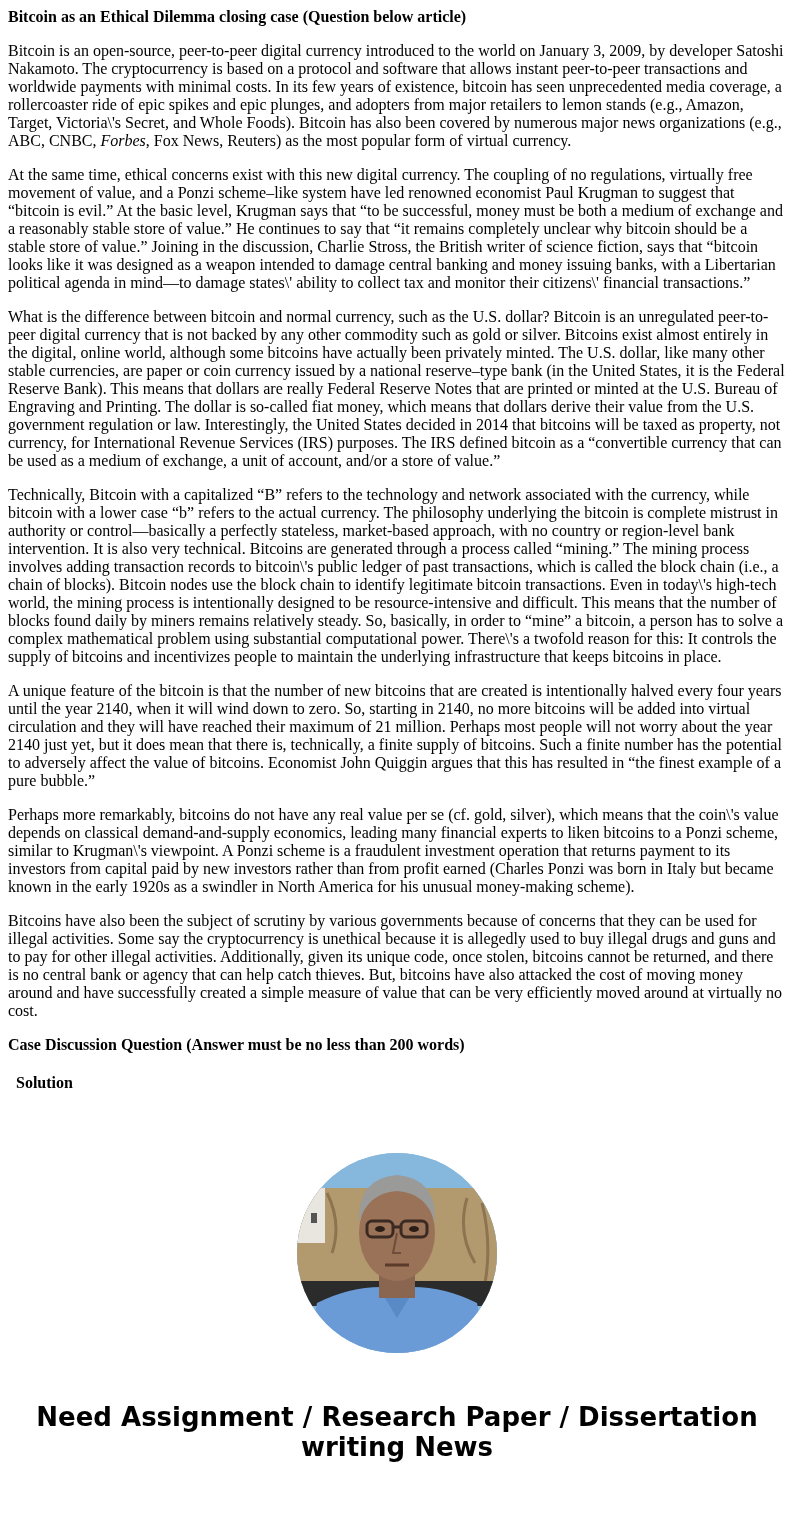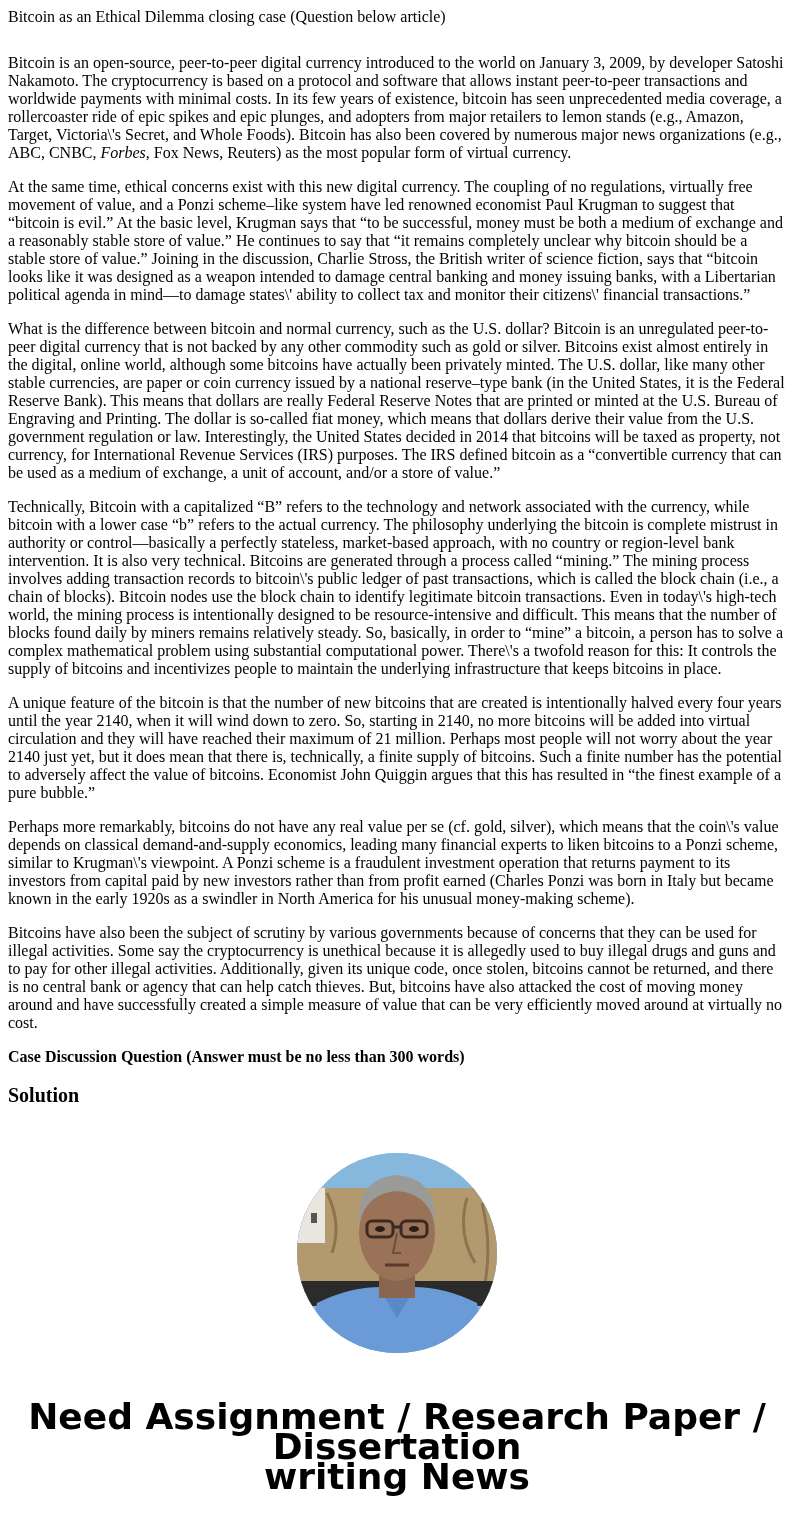--- a/index.html
+++ b/index.html
@@ -24,31 +24,31 @@
       box-sizing: border-box;
       padding: 0 8px;
       font-family: "Liberation Serif", "DejaVu Serif", serif;
       font-size: 16px;
       line-height: 18px;
     }
     .article p {
       margin: 8px 0 16px 0;
     }
     .article .title {
-      font-weight: normal;
+      font-weight: bold;
       margin-top: 8px;
-      margin-bottom: 28px;
+      margin-bottom: 16px;
     }
     .article .bold {
       font-weight: bold;
     }
     .article h3 {
-      font-size: 20px;
+      font-size: 16px;
       font-weight: bold;
-      margin: 18px 0 0 0;
+      margin: 18px 0 0 8px;
       line-height: 22px;
     }
     .avatar-wrap {
       position: absolute;
       left: 297px;
       top: 1153px;
       width: 200px;
       height: 200px;
       border-radius: 50%;
       overflow: hidden;
@@ -58,21 +58,21 @@
       display: block;
     }
     .footer {
       position: absolute;
       left: 0;
       top: 1402px;
       width: 794px;
       text-align: center;
       font-family: "DejaVu Sans", sans-serif;
       font-weight: bold;
-      font-size: 36px;
+      font-size: 26px;
       line-height: 30px;
       color: #000000;
     }
     .footer .line {
       display: block;
     }
   </style>
 </head>
 <body>
 
@@ -81,21 +81,21 @@
 
   <p><span>Bitcoin is an open-source, peer-to-peer digital currency introduced to the world on January 3, 2009, by developer Satoshi Nakamoto. The cryptocurrency is based on a protocol and software that allows instant peer-to-peer transactions and worldwide payments with minimal costs. In its few years of existence, bitcoin has seen unprecedented media coverage, a rollercoaster ride of epic spikes and epic plunges, and adopters from major retailers to lemon stands (e.g., Amazon, Target, Victoria\'s Secret, and Whole Foods). Bitcoin has also been covered by numerous major news organizations (e.g., ABC, CNBC, </span><em>Forbes</em><span>, Fox News, Reuters) as the most popular form of virtual currency.</span></p>
 
   <p>At the same time, ethical concerns exist with this new digital currency. The coupling of no regulations, virtually free movement of value, and a Ponzi scheme–like system have led renowned economist Paul Krugman to suggest that “bitcoin is evil.” At the basic level, Krugman says that “to be successful, money must be both a medium of exchange and a reasonably stable store of value.” He continues to say that “it remains completely unclear why bitcoin should be a stable store of value.” Joining in the discussion, Charlie Stross, the British writer of science fiction, says that “bitcoin looks like it was designed as a weapon intended to damage central banking and money issuing banks, with a Libertarian political agenda in mind—to damage states\' ability to collect tax and monitor their citizens\' financial transactions.”</p>
   <p>What is the difference between bitcoin and normal currency, such as the U.S. dollar? Bitcoin is an unregulated peer-to-peer digital currency that is not backed by any other commodity such as gold or silver. Bitcoins exist almost entirely in the digital, online world, although some bitcoins have actually been privately minted. The U.S. dollar, like many other stable currencies, are paper or coin currency issued by a national reserve–type bank (in the United States, it is the Federal Reserve Bank). This means that dollars are really Federal Reserve Notes that are printed or minted at the U.S. Bureau of Engraving and Printing. The dollar is so-called fiat money, which means that dollars derive their value from the U.S. government regulation or law. Interestingly, the United States decided in 2014 that bitcoins will be taxed as property, not currency, for International Revenue Services (IRS) purposes. The IRS defined bitcoin as a “convertible currency that can be used as a medium of exchange, a unit of account, and/or a store of value.”</p>
   <p>Technically, Bitcoin with a capitalized “B” refers to the technology and network associated with the currency, while bitcoin with a lower case “b” refers to the actual currency. The philosophy underlying the bitcoin is complete mistrust in authority or control—basically a perfectly stateless, market-based approach, with no country or region-level bank intervention. It is also very technical. Bitcoins are generated through a process called “mining.” The mining process involves adding transaction records to bitcoin\'s public ledger of past transactions, which is called the block chain (i.e., a chain of blocks). Bitcoin nodes use the block chain to identify legitimate bitcoin transactions. Even in today\'s high-tech world, the mining process is intentionally designed to be resource-intensive and difficult. This means that the number of blocks found daily by miners remains relatively steady. So, basically, in order to “mine” a bitcoin, a person has to solve a complex mathematical problem using substantial computational power. There\'s a twofold reason for this: It controls the supply of bitcoins and incentivizes people to maintain the underlying infrastructure that keeps bitcoins in place.</p>
   <p>A unique feature of the bitcoin is that the number of new bitcoins that are created is intentionally halved every four years until the year 2140, when it will wind down to zero. So, starting in 2140, no more bitcoins will be added into virtual circulation and they will have reached their maximum of 21 million. Perhaps most people will not worry about the year 2140 just yet, but it does mean that there is, technically, a finite supply of bitcoins. Such a finite number has the potential to adversely affect the value of bitcoins. Economist John Quiggin argues that this has resulted in “the finest example of a pure bubble.”</p>
   <p>Perhaps more remarkably, bitcoins do not have any real value per se (cf. gold, silver), which means that the coin\'s value depends on classical demand-and-supply economics, leading many financial experts to liken bitcoins to a Ponzi scheme, similar to Krugman\'s viewpoint. A Ponzi scheme is a fraudulent investment operation that returns payment to its investors from capital paid by new investors rather than from profit earned (Charles Ponzi was born in Italy but became known in the early 1920s as a swindler in North America for his unusual money-making scheme).</p>
   <p>Bitcoins have also been the subject of scrutiny by various governments because of concerns that they can be used for illegal activities. Some say the cryptocurrency is unethical because it is allegedly used to buy illegal drugs and guns and to pay for other illegal activities. Additionally, given its unique code, once stolen, bitcoins cannot be returned, and there is no central bank or agency that can help catch thieves. But, bitcoins have also attacked the cost of moving money around and have successfully created a simple measure of value that can be very efficiently moved around at virtually no cost.</p>
 
-  <p class="bold">Case Discussion Question (Answer must be no less than 300 words)</p>
+  <p class="bold">Case Discussion Question (Answer must be no less than 200 words)</p>
 
   <h3>Solution</h3>
 </div>
 
 <div class="avatar-wrap">
   <svg width="200" height="200" viewBox="0 0 200 200">
 
     <rect x="0" y="0" width="200" height="200" fill="#86b8de"></rect>
 
     <rect x="0" y="35" width="200" height="105" fill="#b39a6e"></rect>

